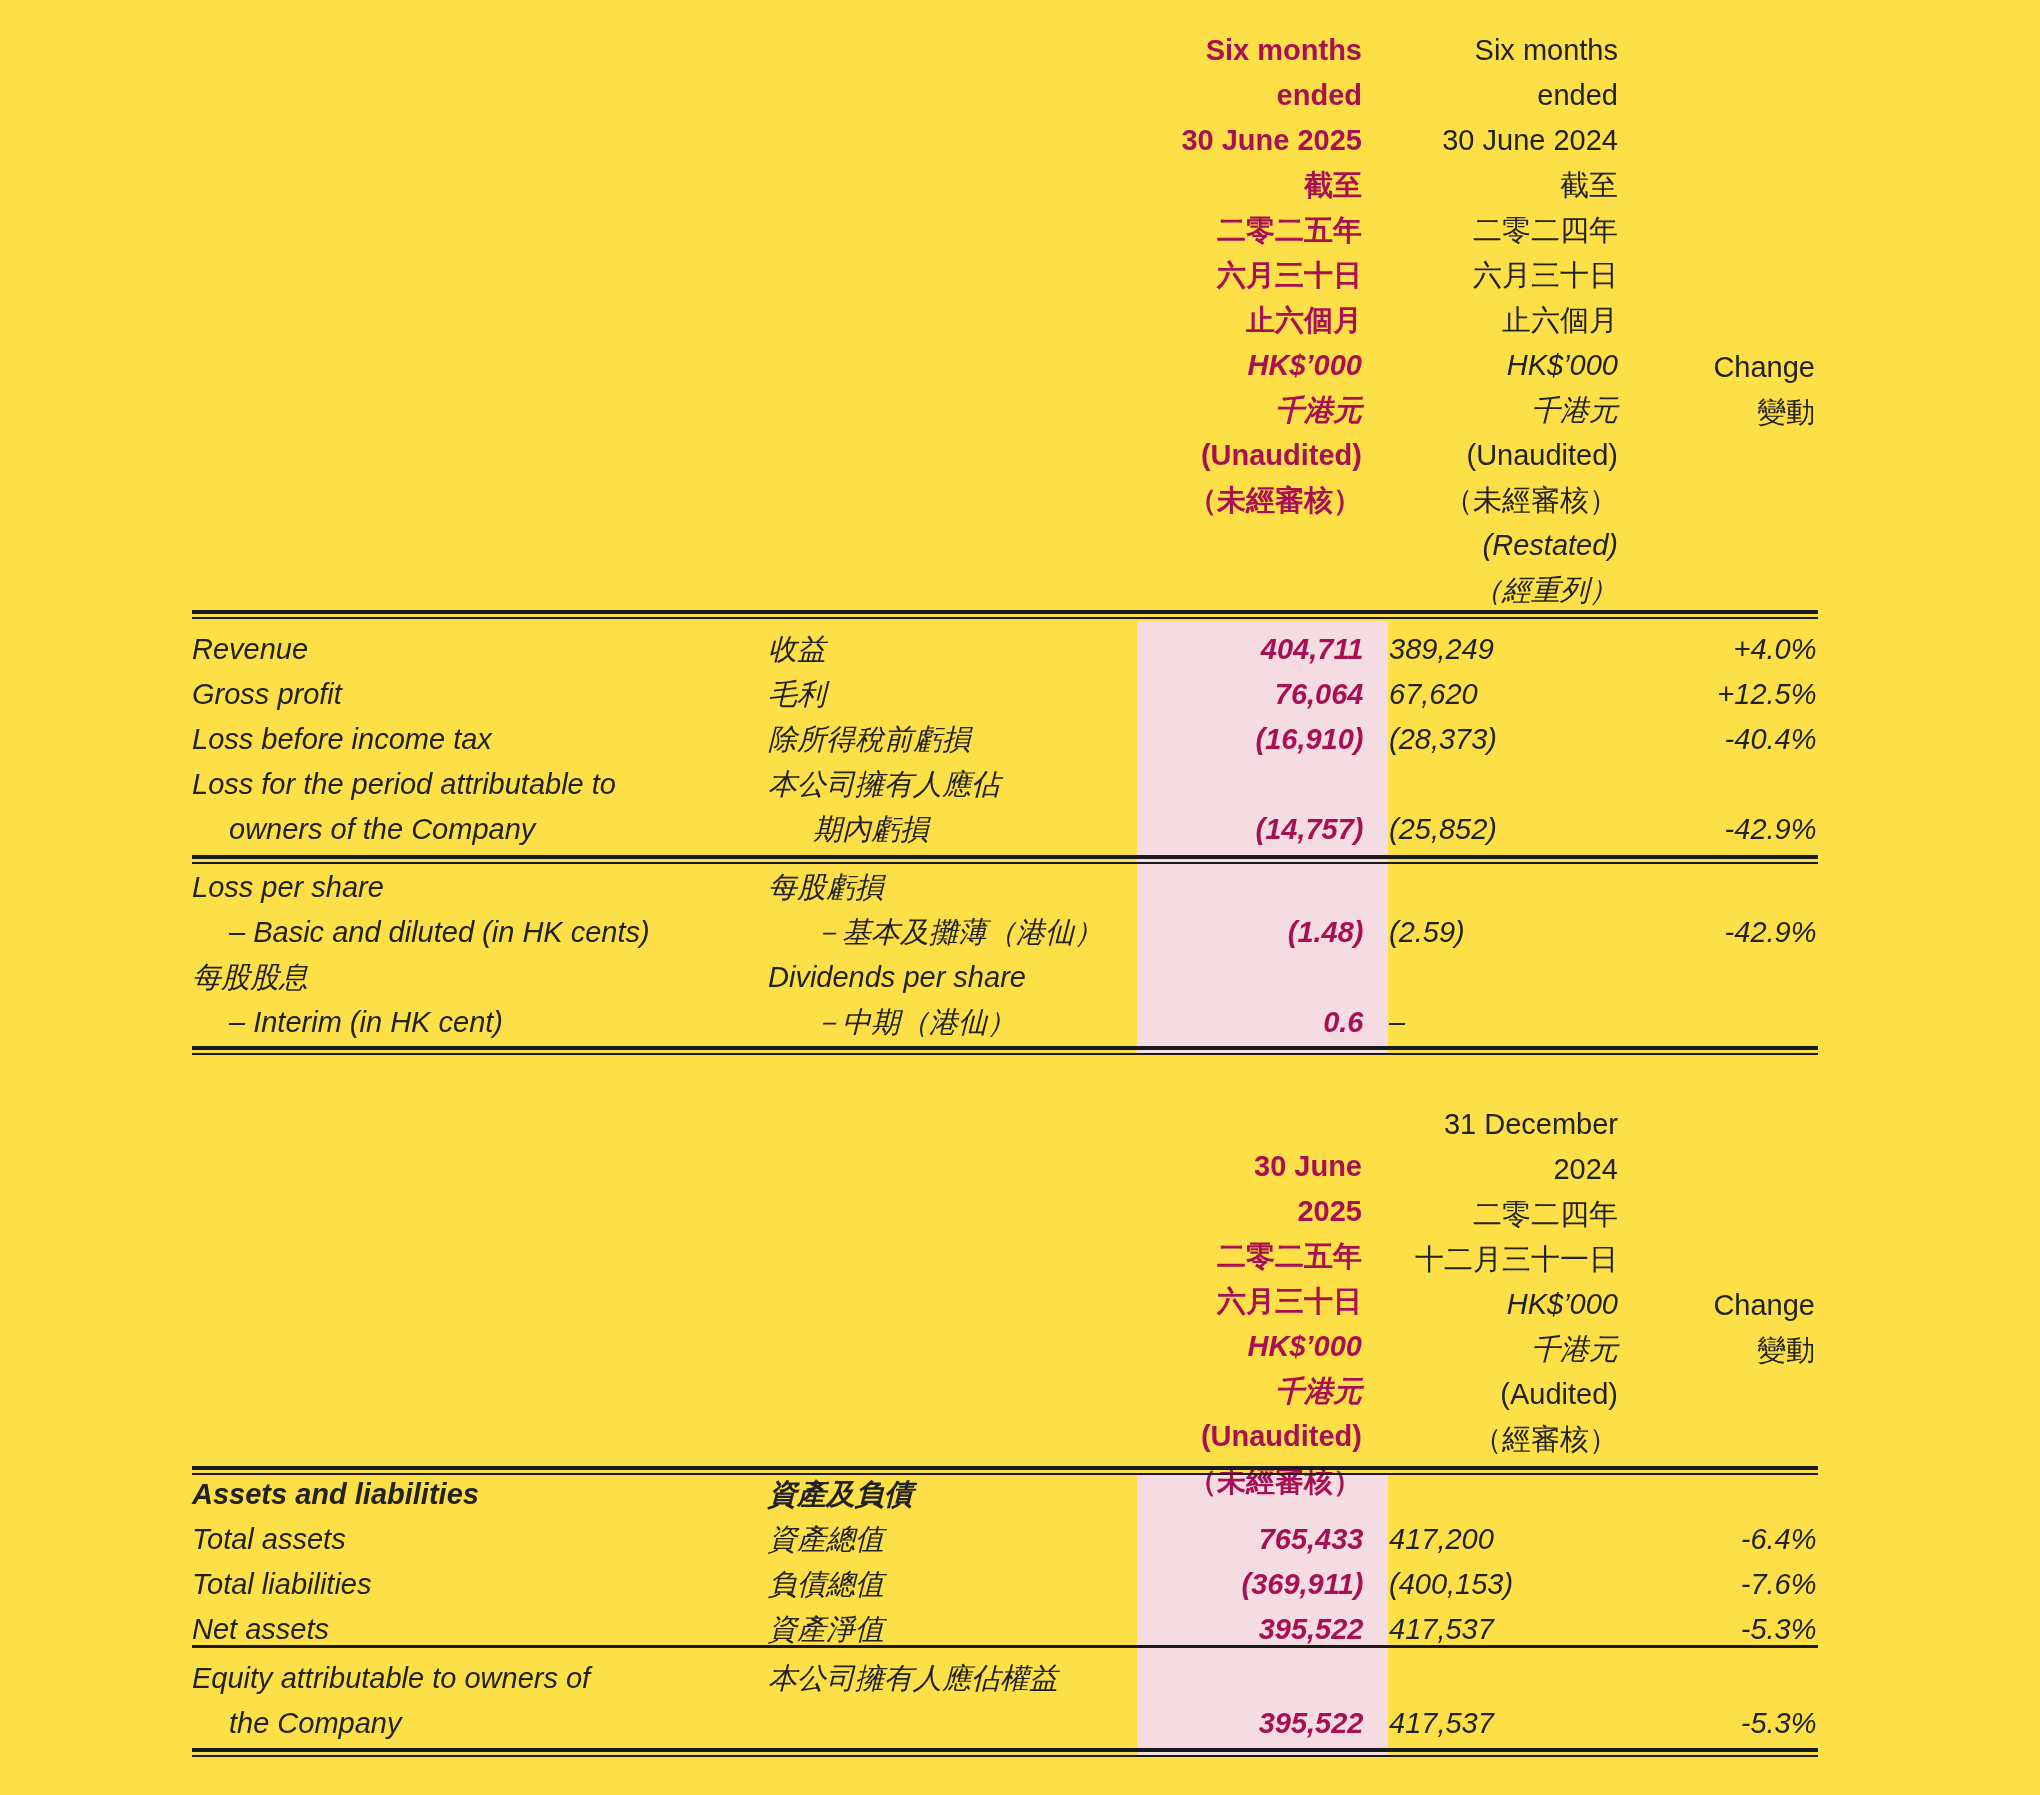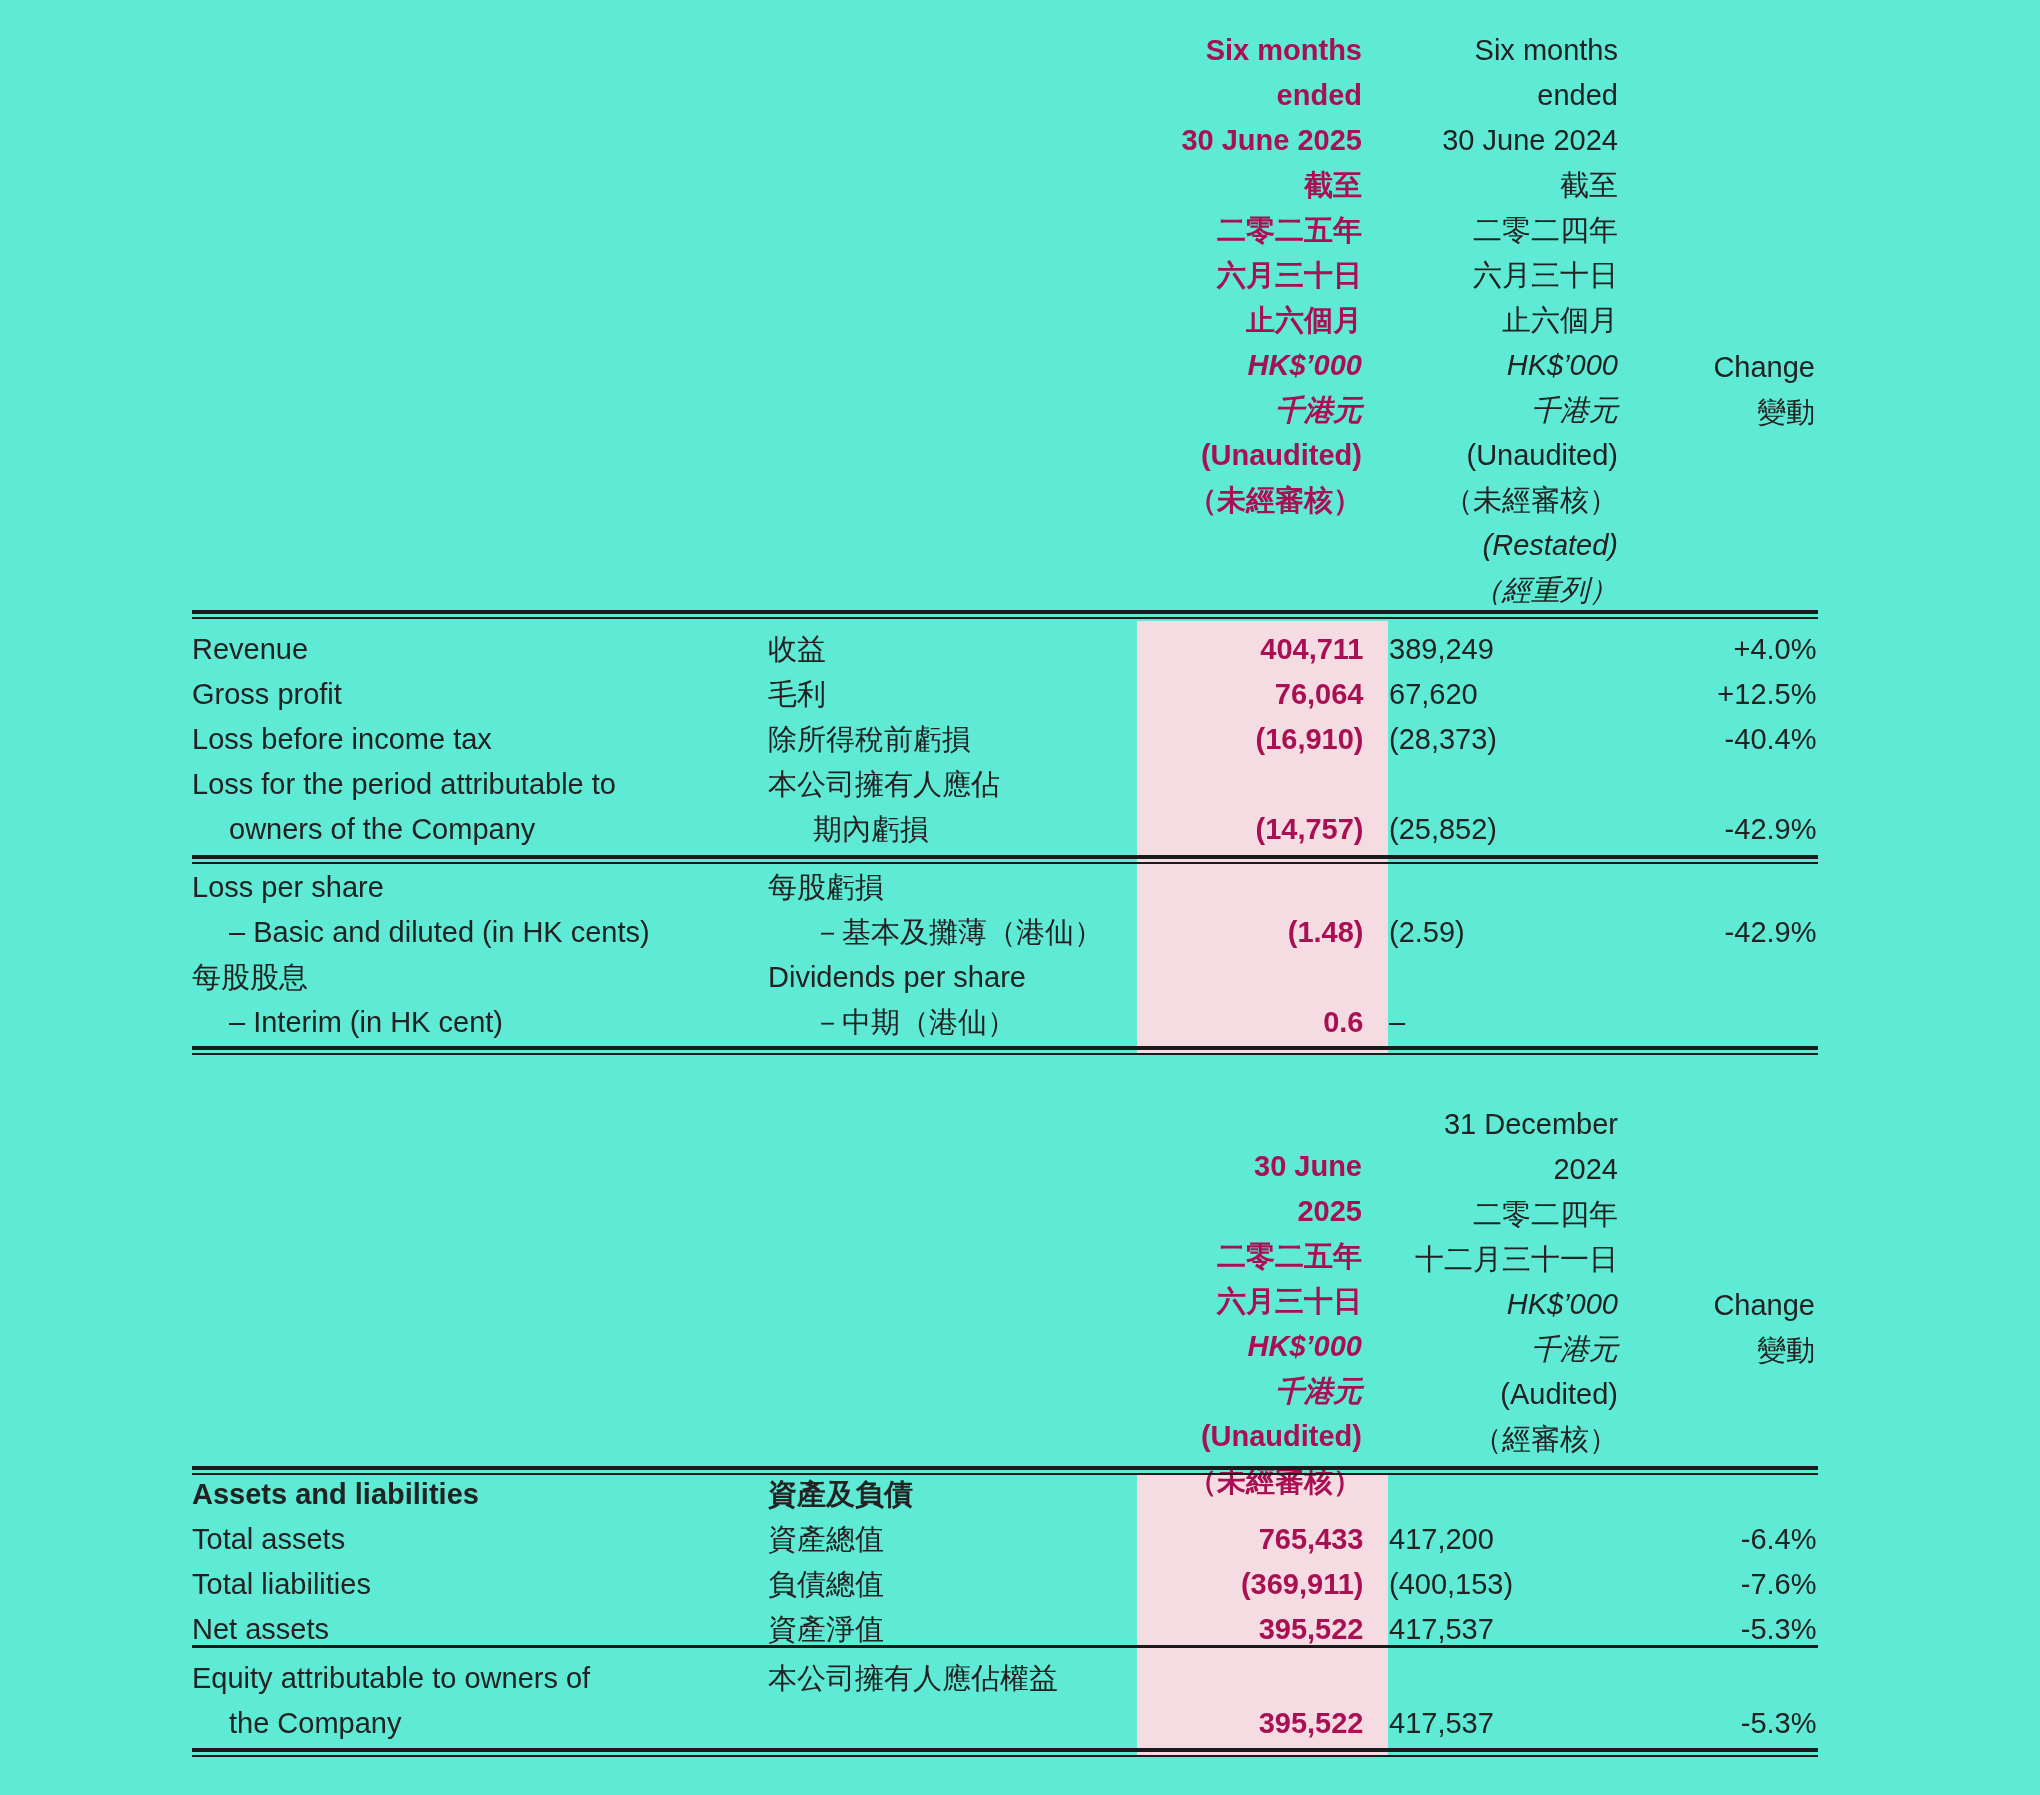--- a/index.html
+++ b/index.html
@@ -1,39 +1,40 @@
 <!DOCTYPE html>
 <html style="font-size:13px"><head>
 <meta charset="utf-8">
 <style>
   html,body{margin:0;padding:0;background:#ffffff;}
   .page{
     position:relative;
     width:2040px;height:1795px;
-    background:#5eead4;
+    background:#fde047;
     font-family:"Liberation Sans","DejaVu Sans",sans-serif;
     font-size:29px;
     color:#222222;
     overflow:hidden;
   }
   .band{position:absolute;left:1137px;width:251px;z-index:0;}
   .hstack{position:absolute;z-index:2;text-align:right;white-space:nowrap;}
   .hstack .hline{line-height:45px;height:45px;}
   .accent{font-weight:700;}
   .ital{font-style:italic;}
   .rule{position:absolute;left:192px;width:1626px;z-index:3;}
   .rule .thick{height:4.1px;}
   .rule .gap{height:2.5px;}
   .rule .thin{height:2.5px;}
   .rule-single{position:absolute;left:192px;width:1626px;height:3.3px;z-index:3;}
   .sec{
     position:absolute;left:192px;width:1626px;z-index:2;
     display:grid;
     grid-template-columns:576px 370px 251px 257px 173px;
     grid-auto-rows:45px;
+    font-style:italic;
   }
   .sec > div{line-height:45px;white-space:nowrap;overflow:visible;}
   .c-v1{text-align:right;padding-right:25.5px;font-weight:700;box-sizing:border-box;}
   .c-v2{text-align:left;padding-right:26px;box-sizing:border-box;}
   .c-chg{text-align:right;padding-right:2.5px;box-sizing:border-box;}
   .ind{padding-left:37px;}
   .indz{padding-left:45px;}
   .bold{font-weight:700;}
 </style>
 </head>

